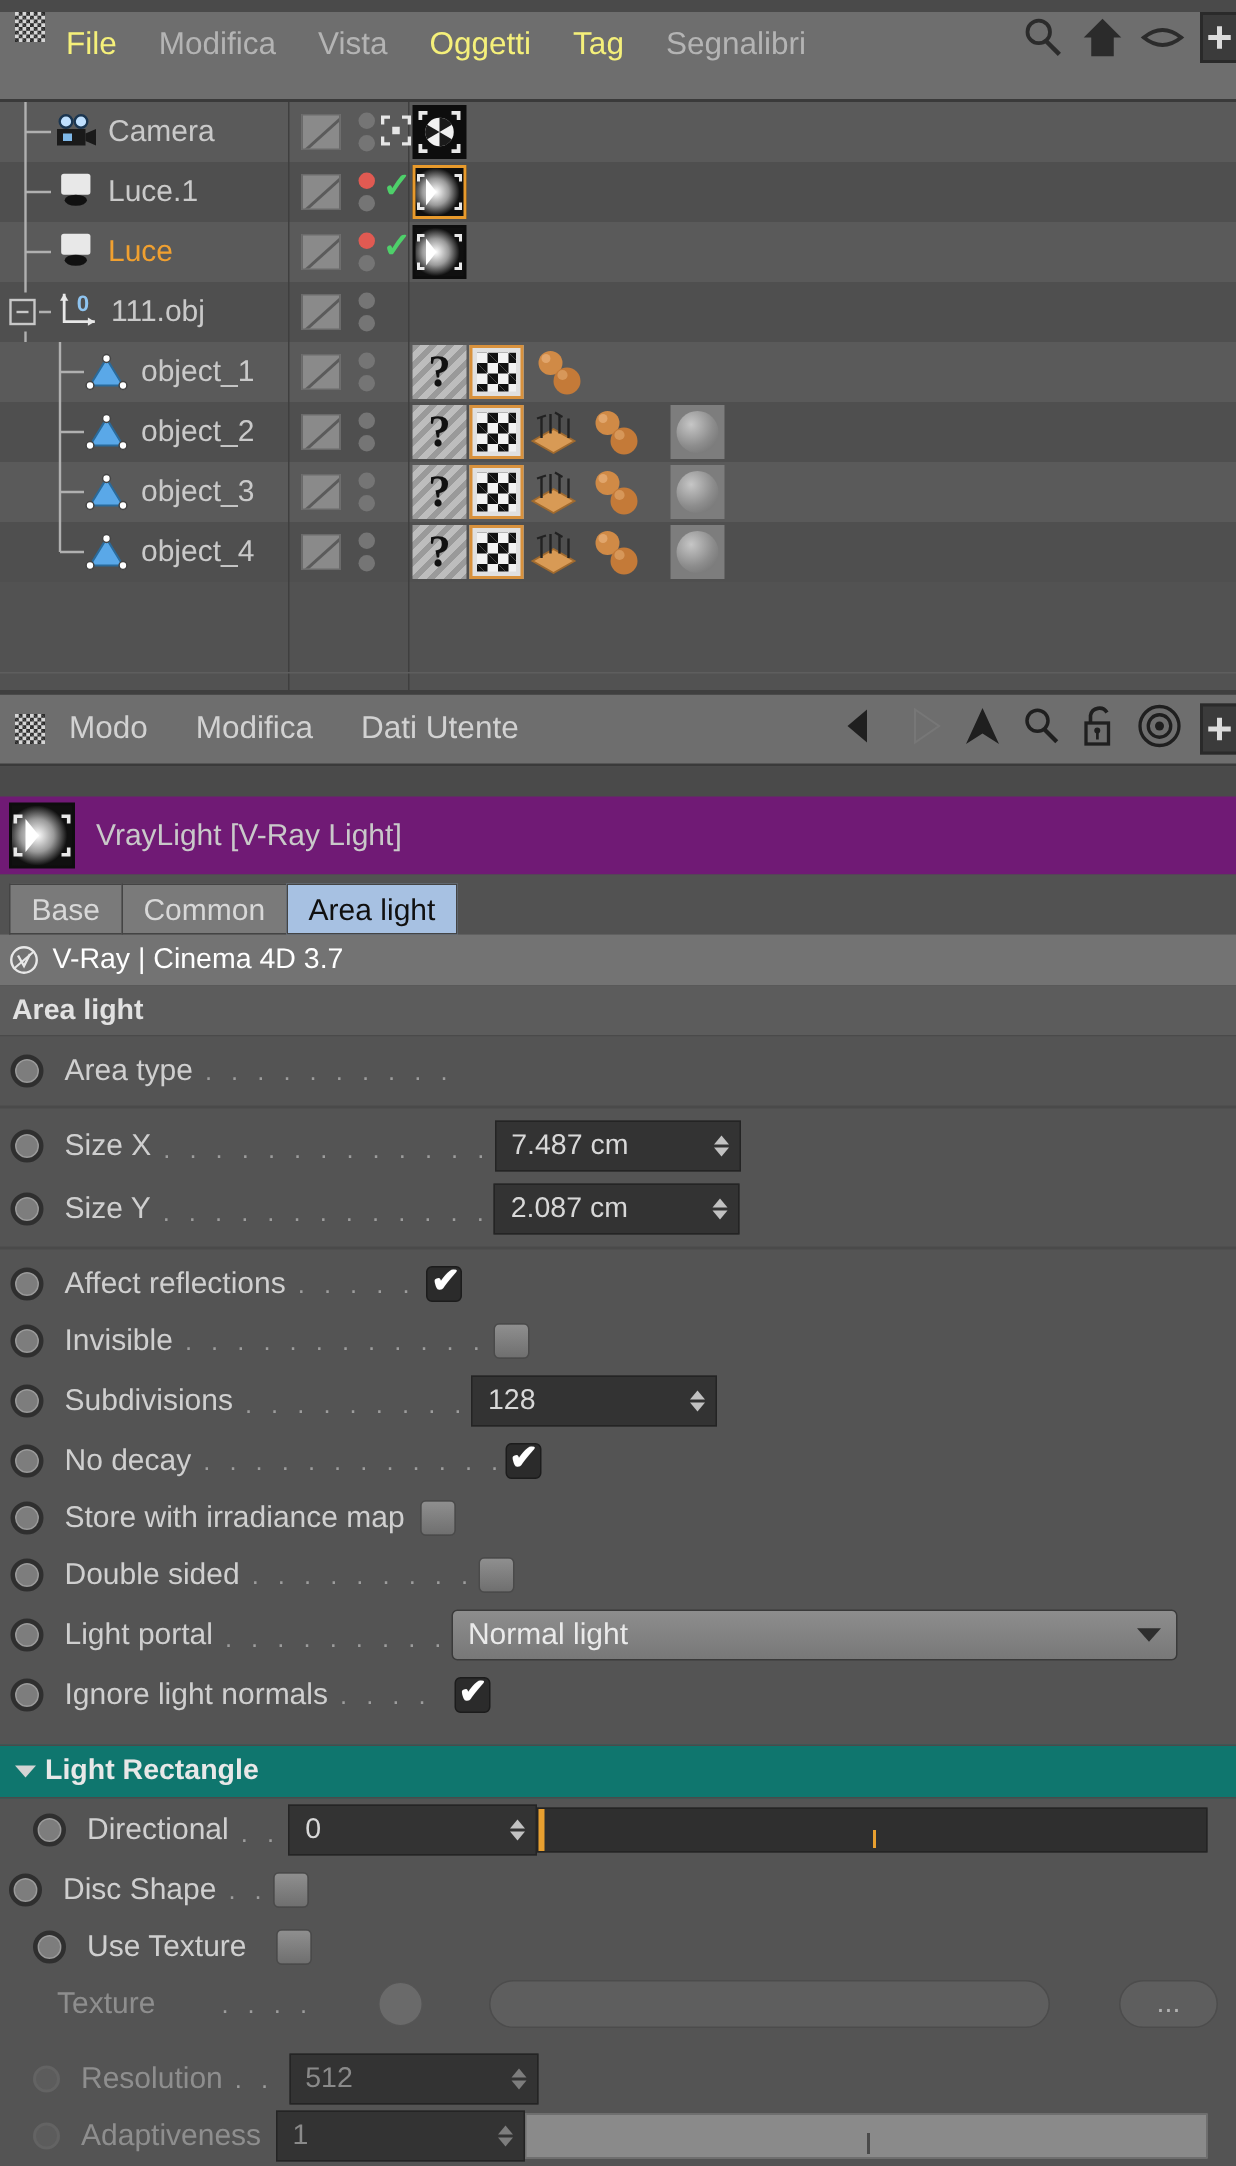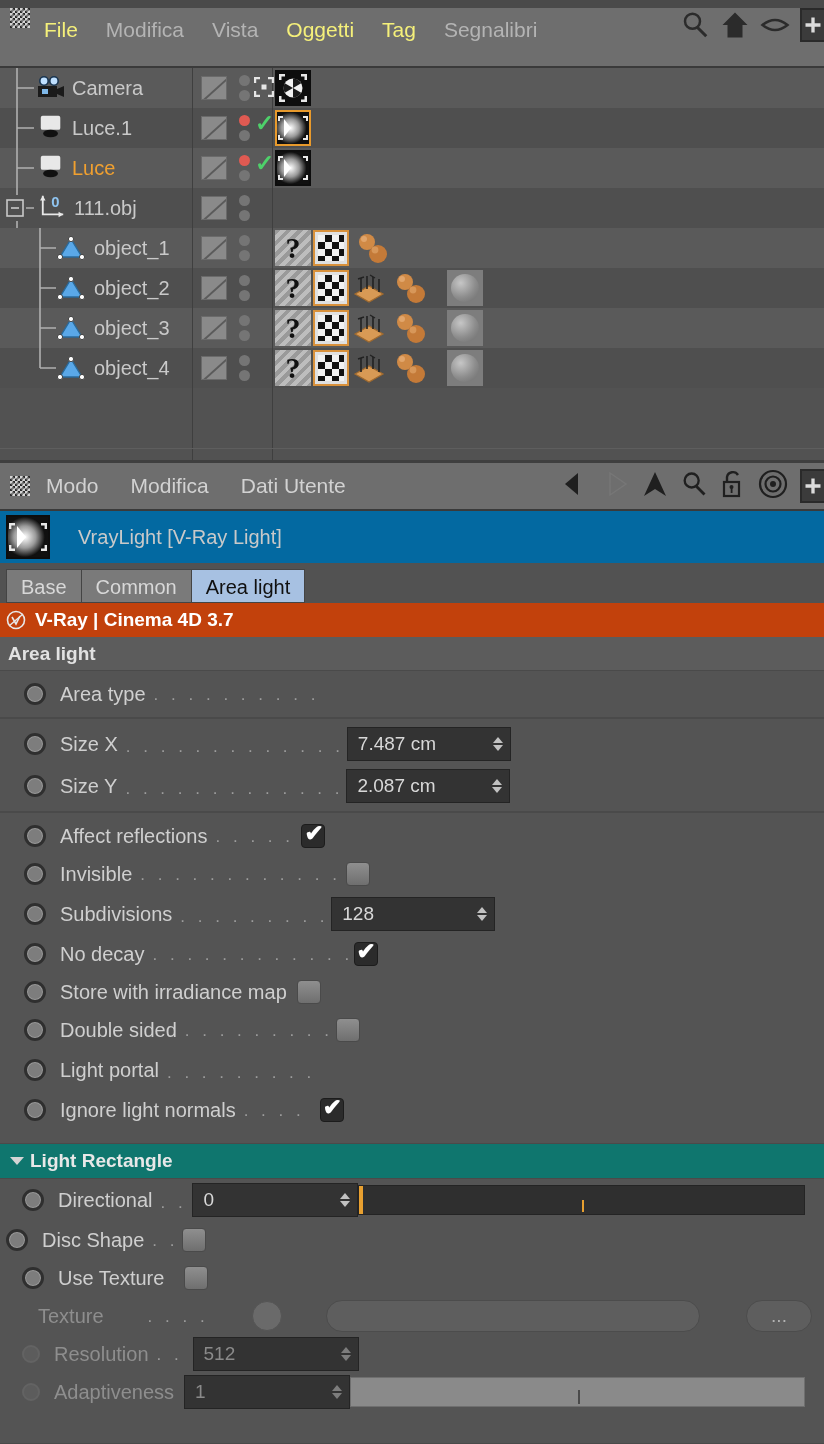--- a/index.html
+++ b/index.html
@@ -126,51 +126,52 @@
 
   
   #attr-bar {
     height: 48px; background: #6e6e6e; display: flex; align-items: center;
     padding-left: 10px; border-bottom: 2px solid #3a3a3a;
   }
   #attr-bar .menu-item { font-size: 21px; color: #d2d2d2; padding: 0 16px; }
   #attr-bar .tools { margin-left: auto; display: flex; align-items: center; gap: 12px; }
 
   #attr-head {
-    height: 52px; background: #0369a1; display: flex; align-items: center; gap: 28px;
+    height: 52px; background: #701a75; display: flex; align-items: center; gap: 14px;
     padding-left: 6px;
+    margin-top: 20px;
   }
   #attr-head .hdr-icon { width: 44px; height: 44px; background: #0d0d0d; position: relative; }
   #attr-head .hdr-text { font-size: 20px; color: #c9c9c9; }
 
   #tabs { height: 40px; background: #525252; display: flex; align-items: flex-end; padding-left: 6px; }
   .tab {
     height: 34px; line-height: 34px; padding: 0 14px; font-size: 20px;
     background: #7a7a7a; color: #d8d8d8; border: 1px solid #444;
     border-right: none; white-space: nowrap;
   }
   .tab:last-child { border-right: 1px solid #444; }
   .tab.active { background: #a7c1e2; color: #101010; }
 
   #vray-banner {
-    height: 34px; background: #c2410c; color: #fff;
+    height: 34px; background: #737373; color: #fff;
     display: flex; align-items: center; gap: 9px; padding-left: 6px;
-    font-size: 19px; font-weight: bold;
+    font-size: 19px; font-weight: normal;
   }
 
   #attr-body { background: #545454; height: 806px; position: relative; overflow: hidden; }
 
   .section-title {
     height: 34px; background: #5c5c5c; color: #e2e2e2;
     font-size: 19px; font-weight: bold; display: flex; align-items: center;
     padding-left: 8px; border-bottom: 1px solid #4a4a4a;
   }
   .sep { height: 2px; background: #4a4a4a; margin: 4px 0; }
 
-  .prow { height: 42px; display: flex; align-items: center; padding-left: 24px; }
+  .prow { height: 42px; display: flex; align-items: center; padding-left: 7px; }
   .prow.short { height: 38px; }
 
   .radio {
     width: 22px; height: 22px; border-radius: 50%;
     background: #7d7d7d; border: 3px solid #2f2f2f; flex: 0 0 22px;
     box-shadow: inset 0 0 0 1px #9a9a9a;
   }
   .radio.sm { width: 18px; height: 18px; border-width: 2px; flex: 0 0 18px; }
   .radio.dim { background: #5c5c5c; border-color: #636363; box-shadow: none; }
 
@@ -775,20 +776,24 @@
     <div class="radio"></div>
     <div class="plabel">Double sided</div>
     <div class="leaders" style="width:145px;">. . . . . . . . . .</div>
     <div class="cbox" style="margin-left:6px;"></div>
   </div>
 
   <div class="prow">
     <div class="radio"></div>
     <div class="plabel">Light portal</div>
     <div class="leaders" style="width:145px;">. . . . . . . . . . .</div>
+    <div class="combo" style="width:484px;margin-left:6px;">
+      <span>Normal light</span>
+      <span class="caret"></span>
+    </div>
   </div>
 
   <div class="prow short">
     <div class="radio"></div>
     <div class="plabel">Ignore light normals</div>
     <div class="leaders" style="width:70px;">. . . . . .</div>
     <div class="cbox on" style="margin-left:6px;"></div>
   </div>
 
   <div style="height:14px;"></div>
@@ -829,21 +834,21 @@
   </div>
 
   <div class="prow short" style="padding-left:38px;gap:36px;">
     <div class="plabel dim" style="margin-left:0;">Texture</div>
     <div class="leaders" style="width:62px;">. . . . .</div>
     <div class="texbtn" style="margin-left:6px;"></div>
     <div class="texfield" style="margin-left:8px;max-width:460px;"></div>
     <div class="dotsbtn" style="margin-left:10px;margin-right:12px;">...</div>
   </div>
 
-  <div class="prow short" style="padding-left:22px;">
+  <div class="prow short" style="padding-left:22px;margin-top:12px;">
     <div class="radio sm dim"></div>
     <div class="plabel dim">Resolution</div>
     <div class="leaders" style="width:26px;">. .</div>
     <div class="field dim" style="width:166px;margin-left:10px;">
       <span>512</span>
       <span class="spin dim">
           <b class="u"></b>
           <b class="d"></b>
         </span>
     </div>

